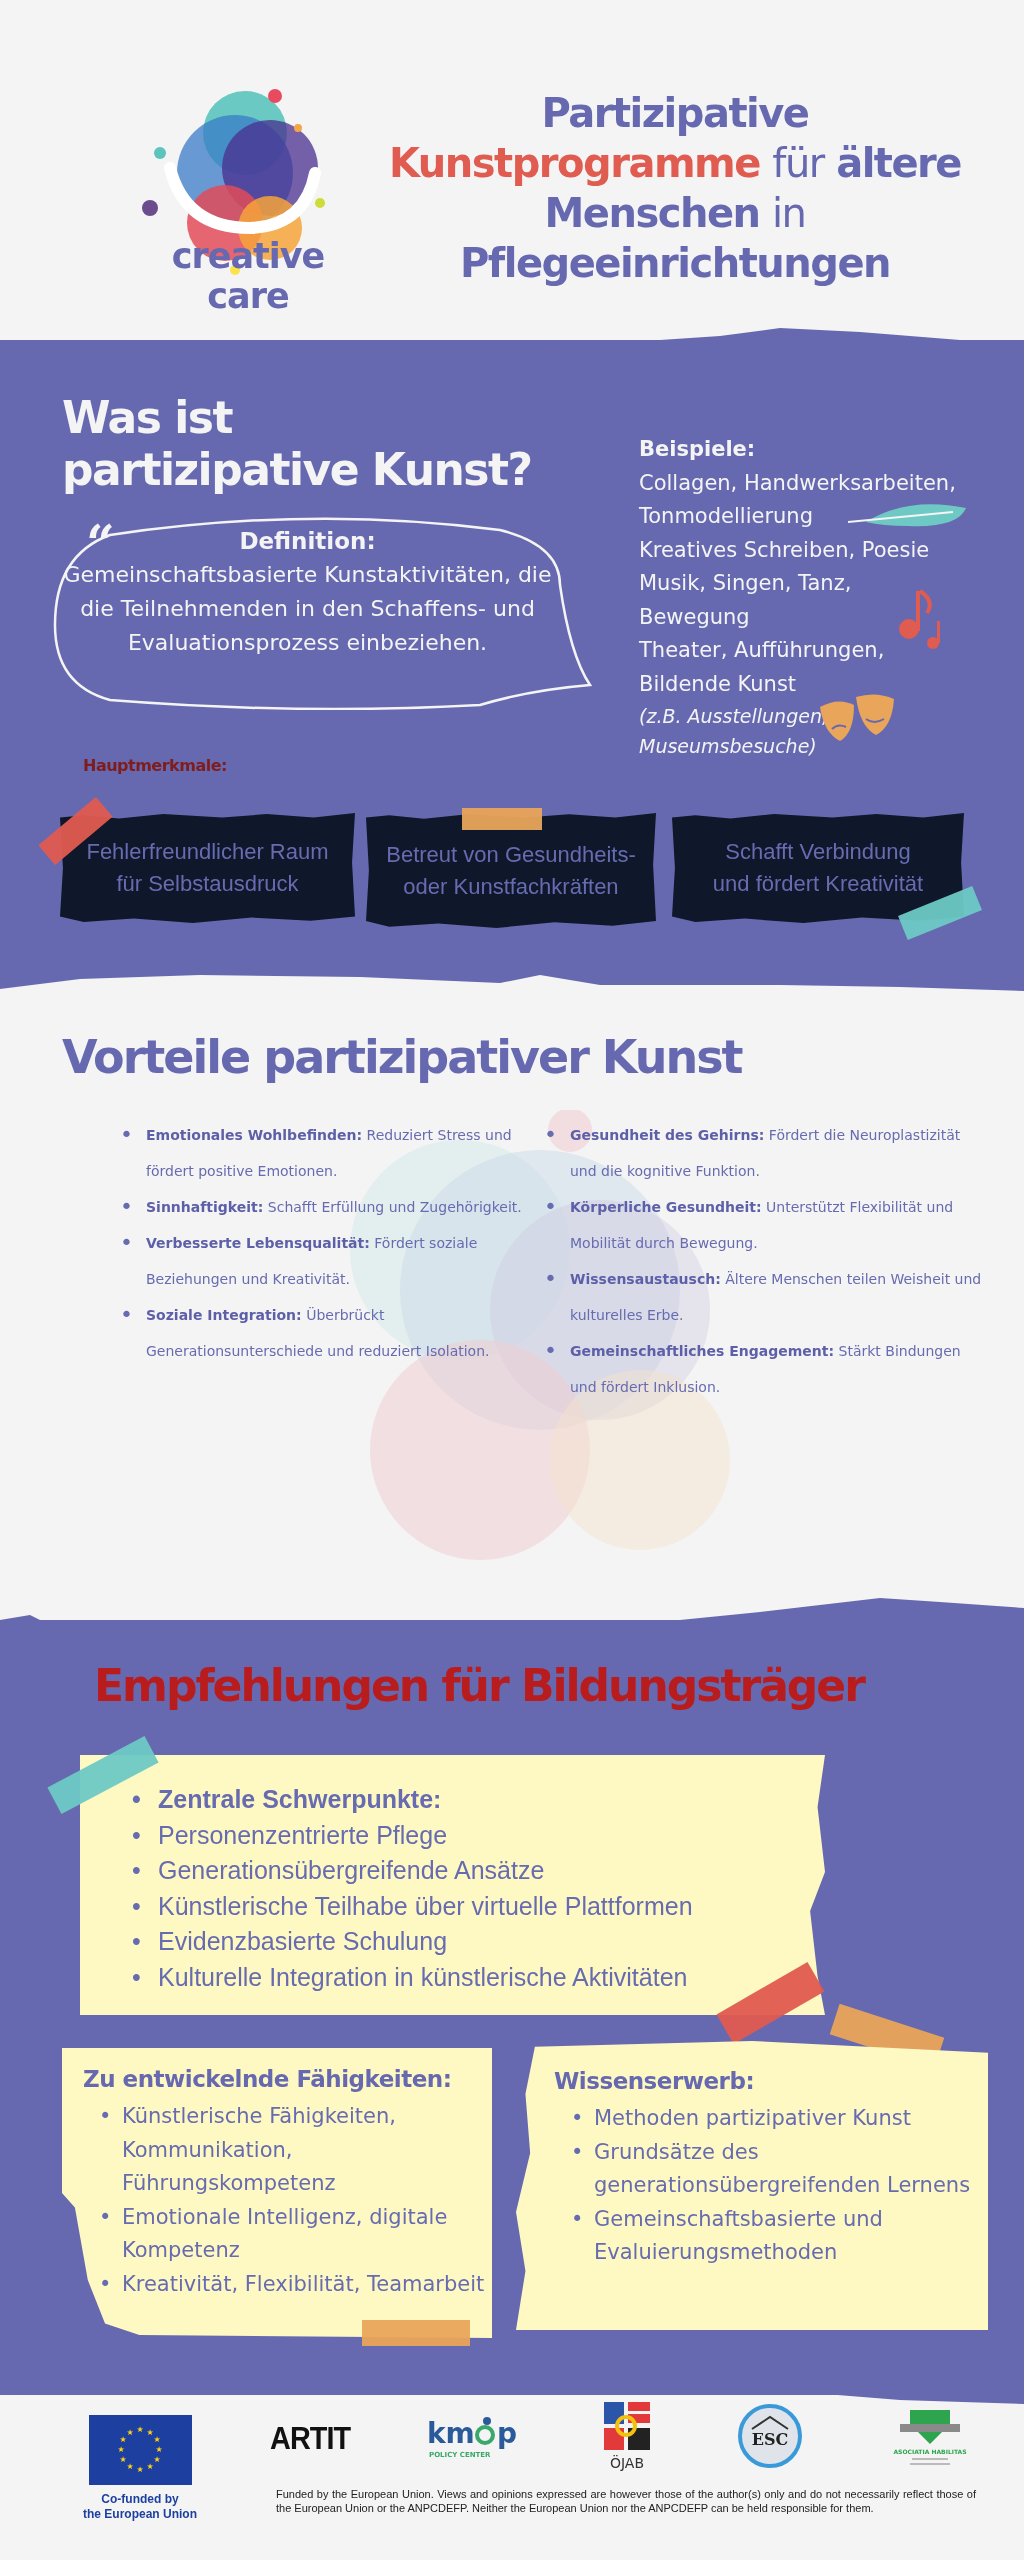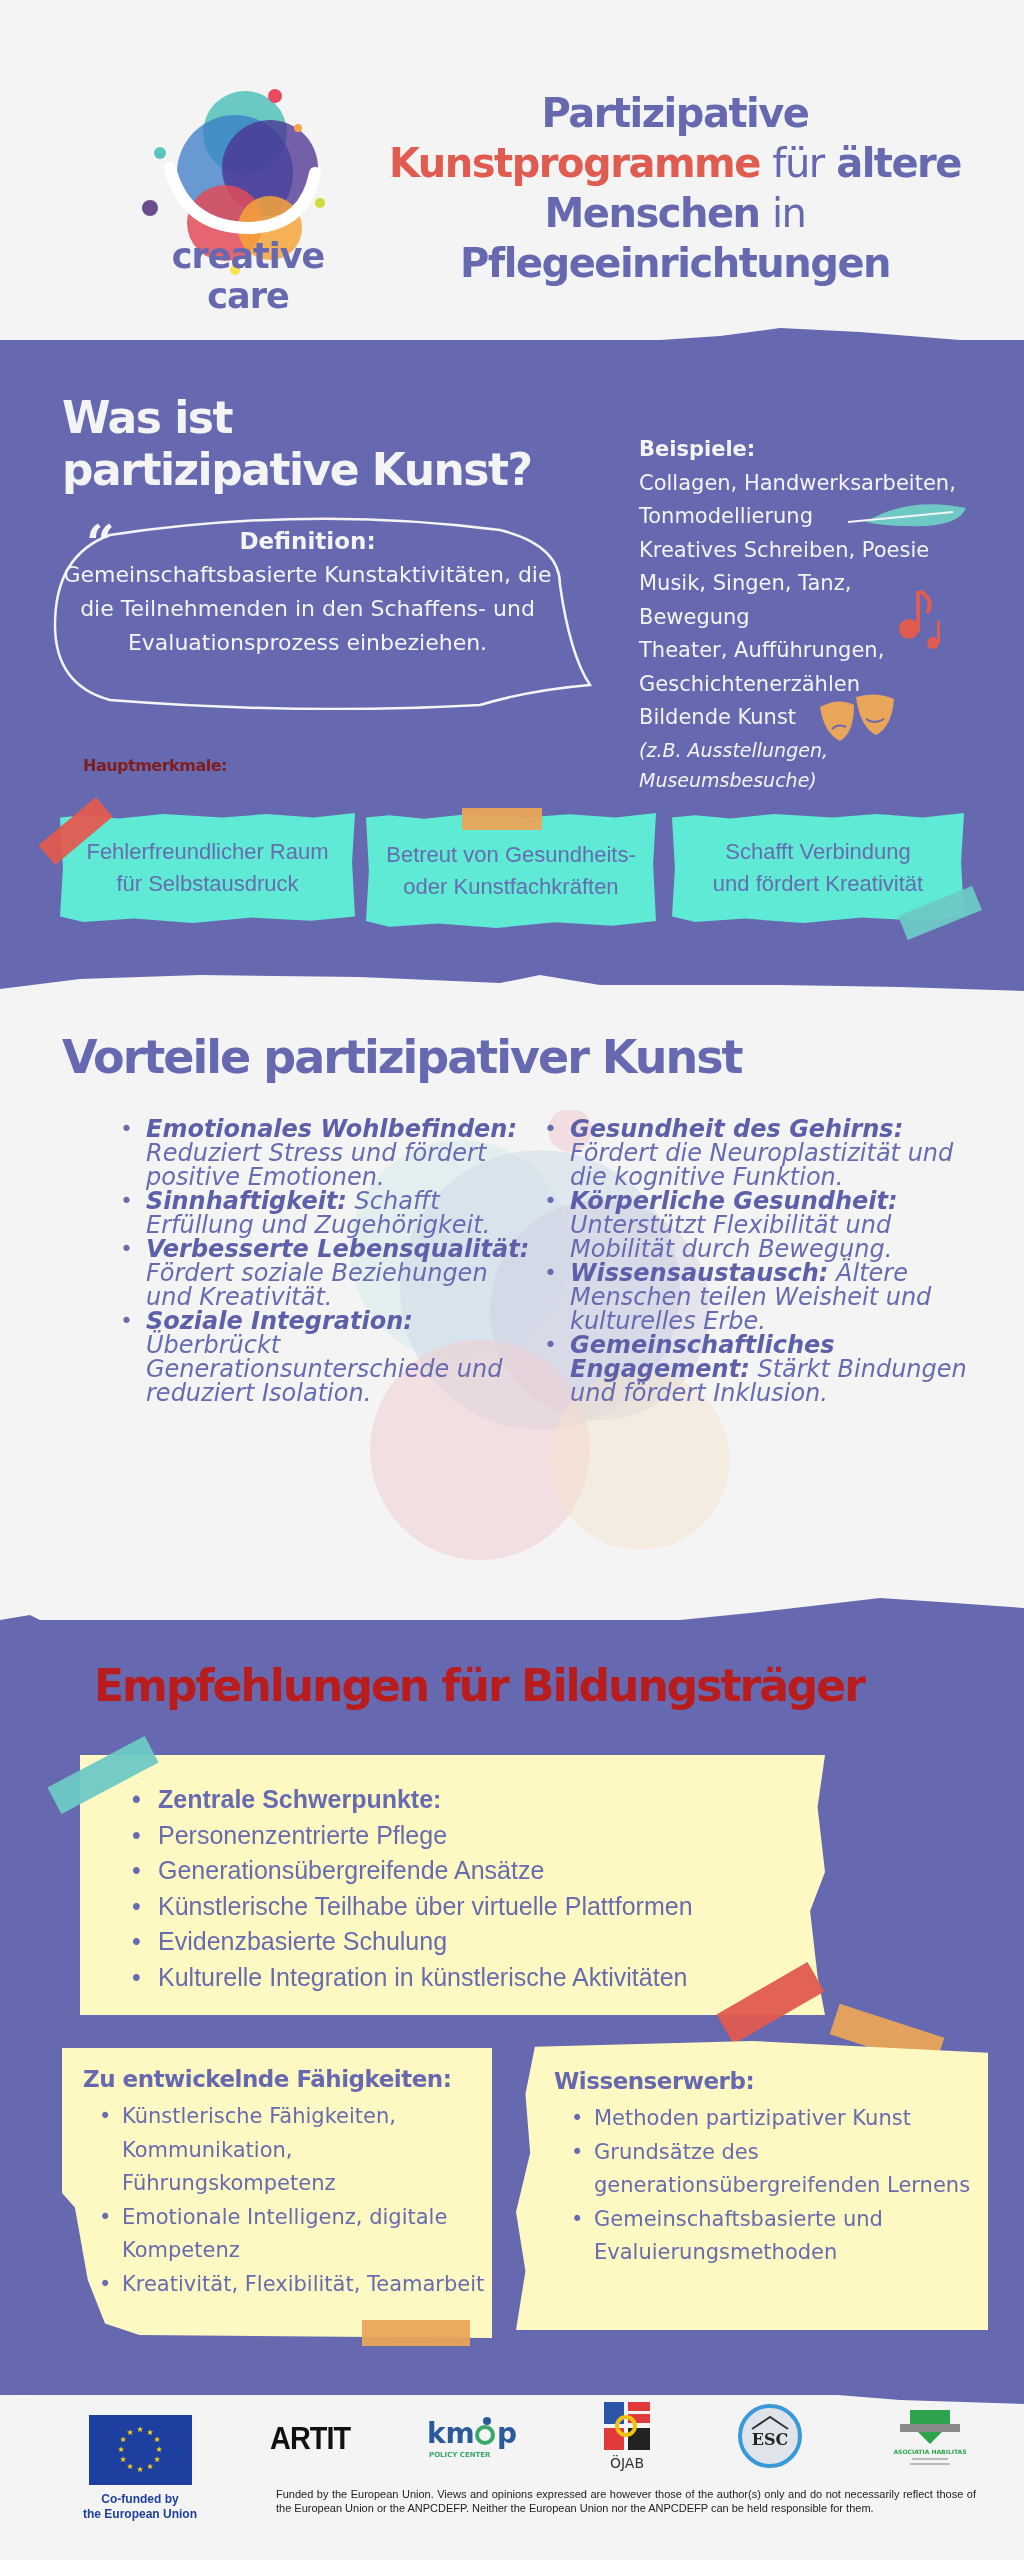--- a/index.html
+++ b/index.html
@@ -22,30 +22,30 @@
   
   .h-was { left: 62px; top: 392px; color: #f4f4f4; font-family: "DejaVu Sans", sans-serif; font-weight: bold; font-size: 44px; line-height: 52px; letter-spacing: -1.5px; }
   .bubble { left: 50px; top: 515px; width: 545px; height: 195px; }
   .quote-mark { left: 86px; top: 524px; color: #f4f4f4; font-size: 50px; font-weight: bold; font-family: "DejaVu Serif", serif; line-height: 40px; }
   .def { left: 60px; top: 524px; width: 495px; text-align: center; color: #f4f4f4; font-family: "DejaVu Sans", sans-serif; font-size: 22px; line-height: 34px; }
   .def b { display: block; font-size: 23px; }
   .beispiele { left: 639px; top: 433px; width: 380px; color: #f4f4f4; font-family: "DejaVu Sans", sans-serif; font-size: 21px; line-height: 33.5px; }
   .beispiele b { display: block; }
   .beispiele i { display: block; font-size: 19px; line-height: 30px; }
   .haupt { left: 83px; top: 756px; color: #7f1d1d; font-family: "DejaVu Sans", sans-serif; font-weight: bold; font-size: 16px; letter-spacing: -0.5px; }
-  .note { background: #5eead4; color: #676bb0; font-family: "Liberation Sans", sans-serif; font-size: 22px; line-height: 32px; text-align: center; display: flex; align-items: center; justify-content: center; clip-path: polygon(0 4%, 8% 2%, 20% 5%, 35% 1%, 55% 4%, 70% 1%, 86% 4%, 100% 0, 99% 45%, 100% 94%, 85% 98%, 65% 95%, 45% 100%, 25% 96%, 8% 99%, 0 94%, 1% 50%); }
+  .note { background: #0f172a; color: #676bb0; font-family: "Liberation Sans", sans-serif; font-size: 22px; line-height: 32px; text-align: center; display: flex; align-items: center; justify-content: center; clip-path: polygon(0 4%, 8% 2%, 20% 5%, 35% 1%, 55% 4%, 70% 1%, 86% 4%, 100% 0, 99% 45%, 100% 94%, 85% 98%, 65% 95%, 45% 100%, 25% 96%, 8% 99%, 0 94%, 1% 50%); }
   .note1 { left: 60px; top: 813px; width: 295px; height: 110px; }
   .note2 { left: 366px; top: 813px; width: 290px; height: 115px; }
   .note3 { left: 672px; top: 813px; width: 292px; height: 110px; }
   .tape { position: absolute; opacity: 0.95; }
 
   
   .h-vorteile { left: 62px; top: 1030px; color: #6669b0; font-family: "DejaVu Sans", sans-serif; font-weight: bold; font-size: 46px; letter-spacing: -2px; }
   .bg-deco { left: 340px; top: 1110px; width: 420px; height: 460px; opacity: 0.22; }
-  .vlist { list-style: none; font-family: "DejaVu Sans", sans-serif; font-size: 24px; line-height: 24px; color: #676bb0; font-style: italic; }
+  .vlist { list-style: none; font-family: "DejaVu Sans", sans-serif; font-size: 14px; line-height: 36px; color: #676bb0; }
   .vlist li { position: relative; padding-left: 26px; }
   .vlist li::before { content: "•"; position: absolute; left: 0; top: 0; font-size: 22px; }
   .vlist b { color: #5d60a8; }
   .vcol1 { left: 120px; top: 1117px; width: 410px; }
   .vcol2 { left: 544px; top: 1117px; width: 440px; }
 
   
   .h-empf { left: 94px; top: 1660px; color: #b91c1c; font-family: "DejaVu Sans", sans-serif; font-weight: bold; font-size: 44px; letter-spacing: -2px; }
   .card { background: #fef9c3; position: absolute; }
   .card-main { left: 80px; top: 1755px; width: 745px; height: 260px; clip-path: polygon(0 0, 100% 0, 99% 20%, 100% 45%, 98% 60%, 99% 85%, 100% 100%, 0 100%); }
@@ -127,21 +127,20 @@
 </div>
 
 <div class="abs beispiele">
   <b>Beispiele:</b>
   <div>Collagen, Handwerksarbeiten,</div>
   <div>Tonmodellierung</div>
   <div>Kreatives Schreiben, Poesie</div>
   <div>Musik, Singen, Tanz,</div>
   <div>Bewegung</div>
   <div>Theater, Aufführungen,</div>
-  <div>Geschichtenerzählen</div>
   <div>Bildende Kunst</div>
   <i>(z.B. Ausstellungen,</i>
   <i>Museumsbesuche)</i>
 </div>
 
 <svg class="abs" style="left:848px;top:500px" width="125" height="34" viewBox="0 0 125 34">
   <path d="M18 22 Q60 -4 118 8 Q110 28 60 26 Q35 26 18 22 Z" fill="#6ec9c5"></path>
   <path d="M0 22 L105 12" stroke="#f4f4f4" stroke-width="2"></path>
 </svg>
 <svg class="abs" style="left:895px;top:585px" width="50" height="70" viewBox="0 0 50 70">

